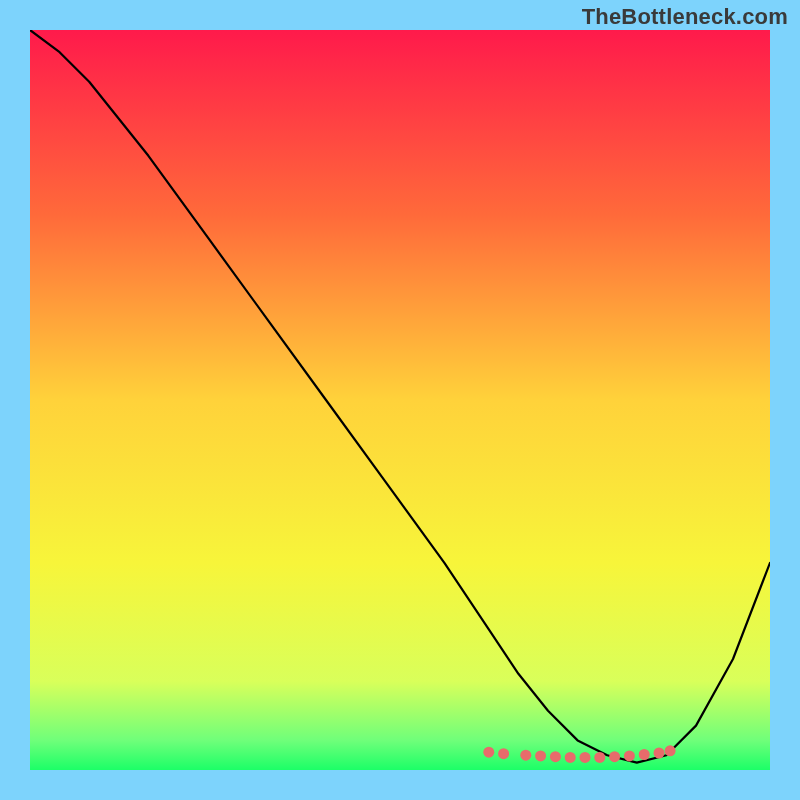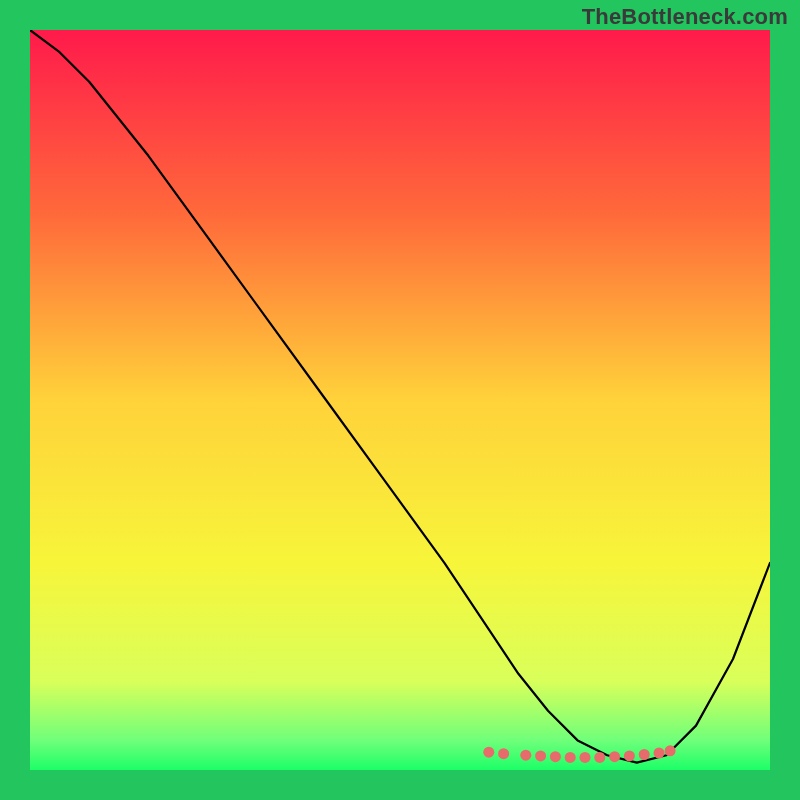--- a/index.html
+++ b/index.html
@@ -1,21 +1,21 @@
 <!DOCTYPE html>
 <html><head>
 <meta charset="utf-8">
 <style>
   * { margin: 0; padding: 0; box-sizing: border-box; }
   html, body { width: 800px; height: 800px; overflow: hidden; background: #000; }
   .frame {
     position: relative;
     width: 800px;
     height: 800px;
-    background: #22c55e;
+    background: #7dd3fc;
   }
   .watermark {
     position: absolute;
     top: 4px;
     right: 12px;
     font-family: Arial, Helvetica, sans-serif;
     font-size: 22px;
     font-weight: 600;
     color: #3a3a3a;
     letter-spacing: 0.2px;

